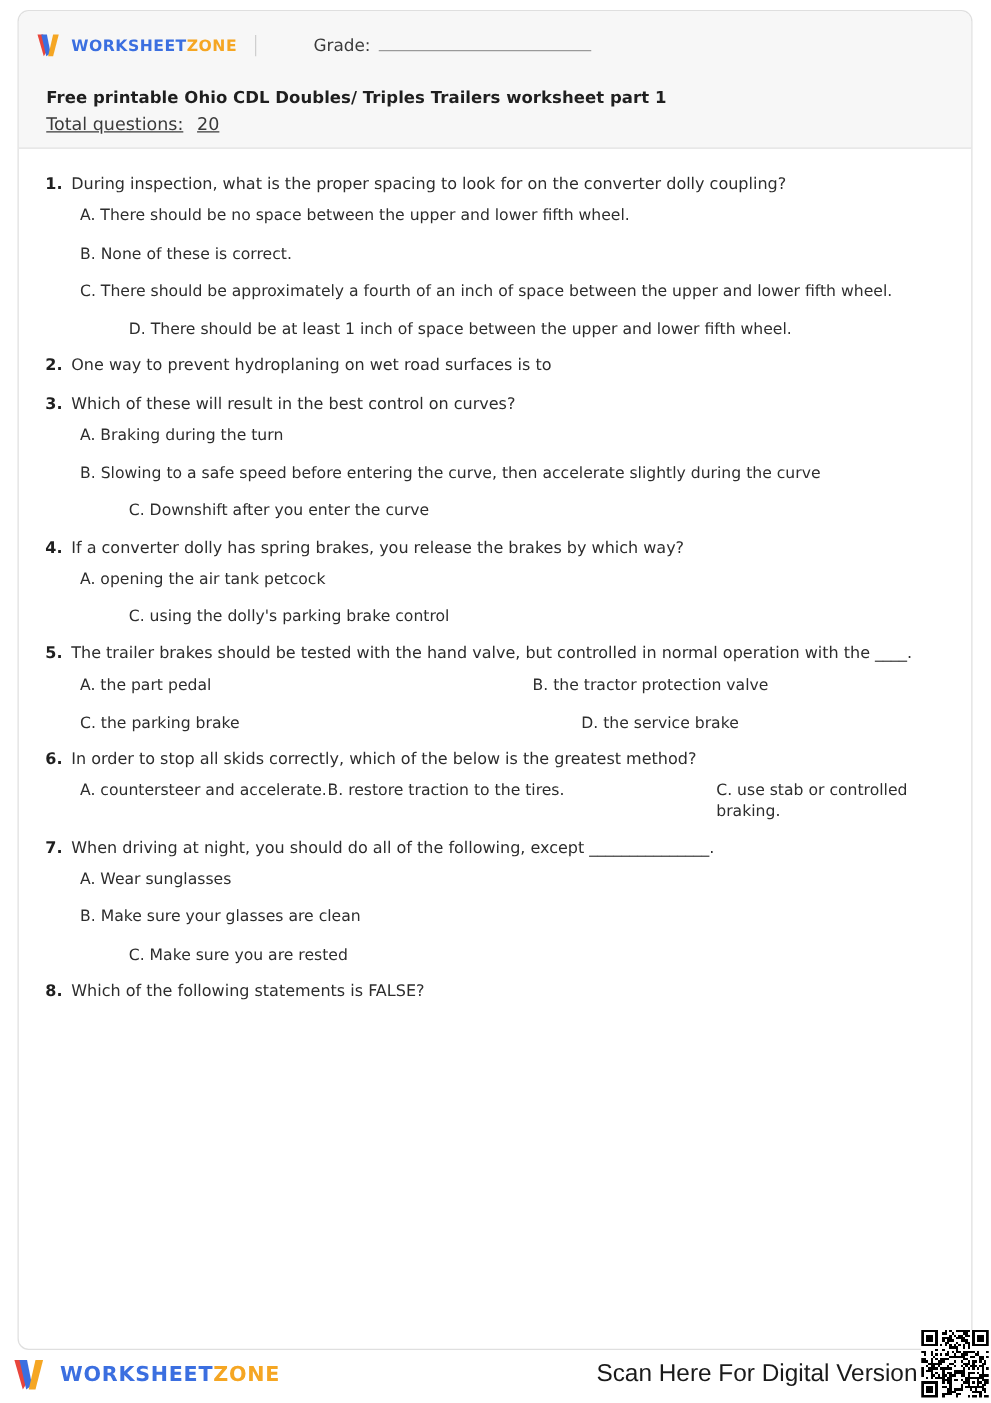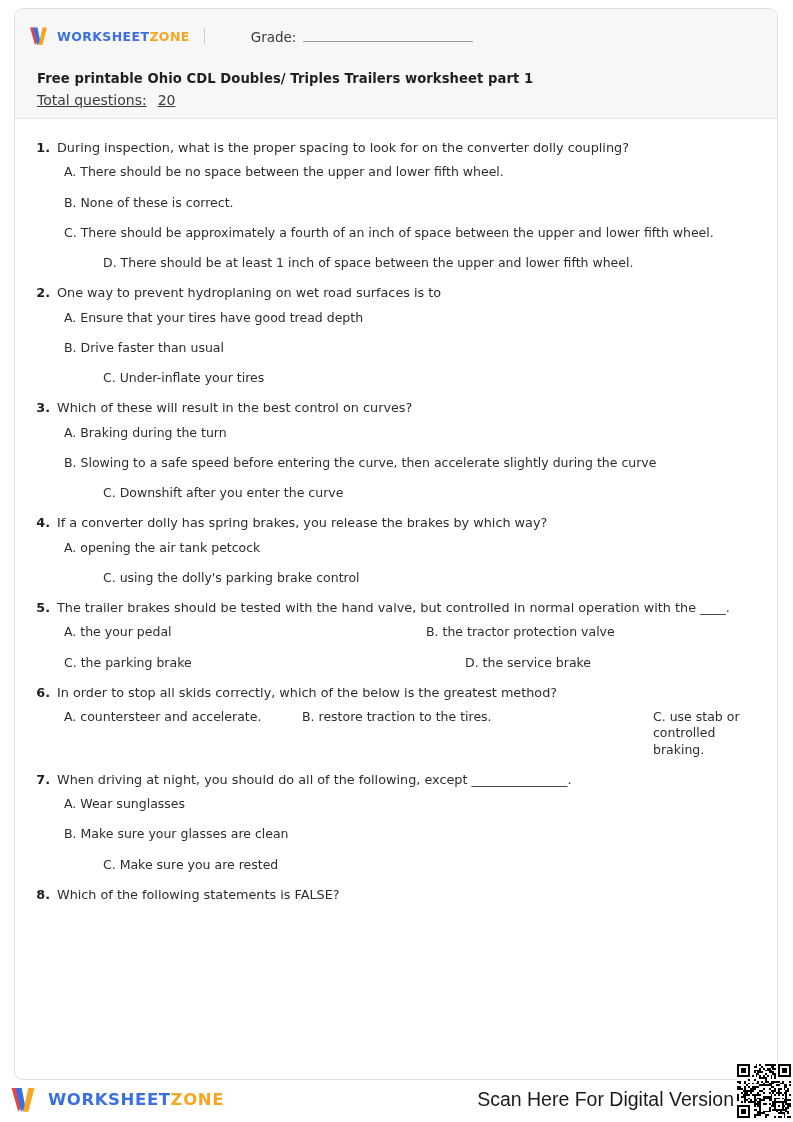--- a/index.html
+++ b/index.html
@@ -179,21 +179,20 @@
     column-gap: 0;
   }
   .options.cols-2 .opt { margin-bottom: 0; }
 
   
   .options.cols-3 {
     display: grid;
     grid-template-columns: 198px 272px auto;
     row-gap: 14px;
     column-gap: 0;
-    gap: 40px;
   }
   .options.cols-3 .opt { margin-bottom: 0; }
 
   
   .sheet-footer {
     position: absolute;
     left: 0;
     top: 1082px;
     width: 793px;
     height: 40px;
@@ -282,25 +281,20 @@
             <div class="opt">B. None of these is correct.</div>
             <div class="opt">C. There should be approximately a fourth of an inch of space between the upper and lower fifth wheel.</div>
             <div class="opt">D. There should be at least 1 inch of space between the upper and lower fifth wheel.</div>
           </div>
         </div>
         <div class="question">
           <div class="q-head">
             <span class="q-num">2.</span>
             <span class="q-text">One way to prevent hydroplaning on wet road surfaces is to</span>
           </div>
-          <div class="options">
-            <div class="opt">A. Ensure that your tires have good tread depth</div>
-            <div class="opt">B. Drive faster than usual</div>
-            <div class="opt">C. Under-inflate your tires</div>
-          </div>
         </div>
         <div class="question">
           <div class="q-head">
             <span class="q-num">3.</span>
             <span class="q-text">Which of these will result in the best control on curves?</span>
           </div>
           <div class="options">
             <div class="opt">A. Braking during the turn</div>
             <div class="opt">B. Slowing to a safe speed before entering the curve, then accelerate slightly during the curve</div>
             <div class="opt">C. Downshift after you enter the curve</div>
@@ -315,21 +309,21 @@
             <div class="opt">A. opening the air tank petcock</div>
             <div class="opt">C. using the dolly's parking brake control</div>
           </div>
         </div>
         <div class="question">
           <div class="q-head">
             <span class="q-num">5.</span>
             <span class="q-text">The trailer brakes should be tested with the hand valve, but controlled in normal operation with the ____.</span>
           </div>
           <div class="options cols-2">
-            <div class="opt">A. the your pedal</div>
+            <div class="opt">A. the part pedal</div>
             <div class="opt">B. the tractor protection valve</div>
             <div class="opt">C. the parking brake</div>
             <div class="opt">D. the service brake</div>
           </div>
         </div>
         <div class="question">
           <div class="q-head">
             <span class="q-num">6.</span>
             <span class="q-text">In order to stop all skids correctly, which of the below is the greatest method?</span>
           </div>

